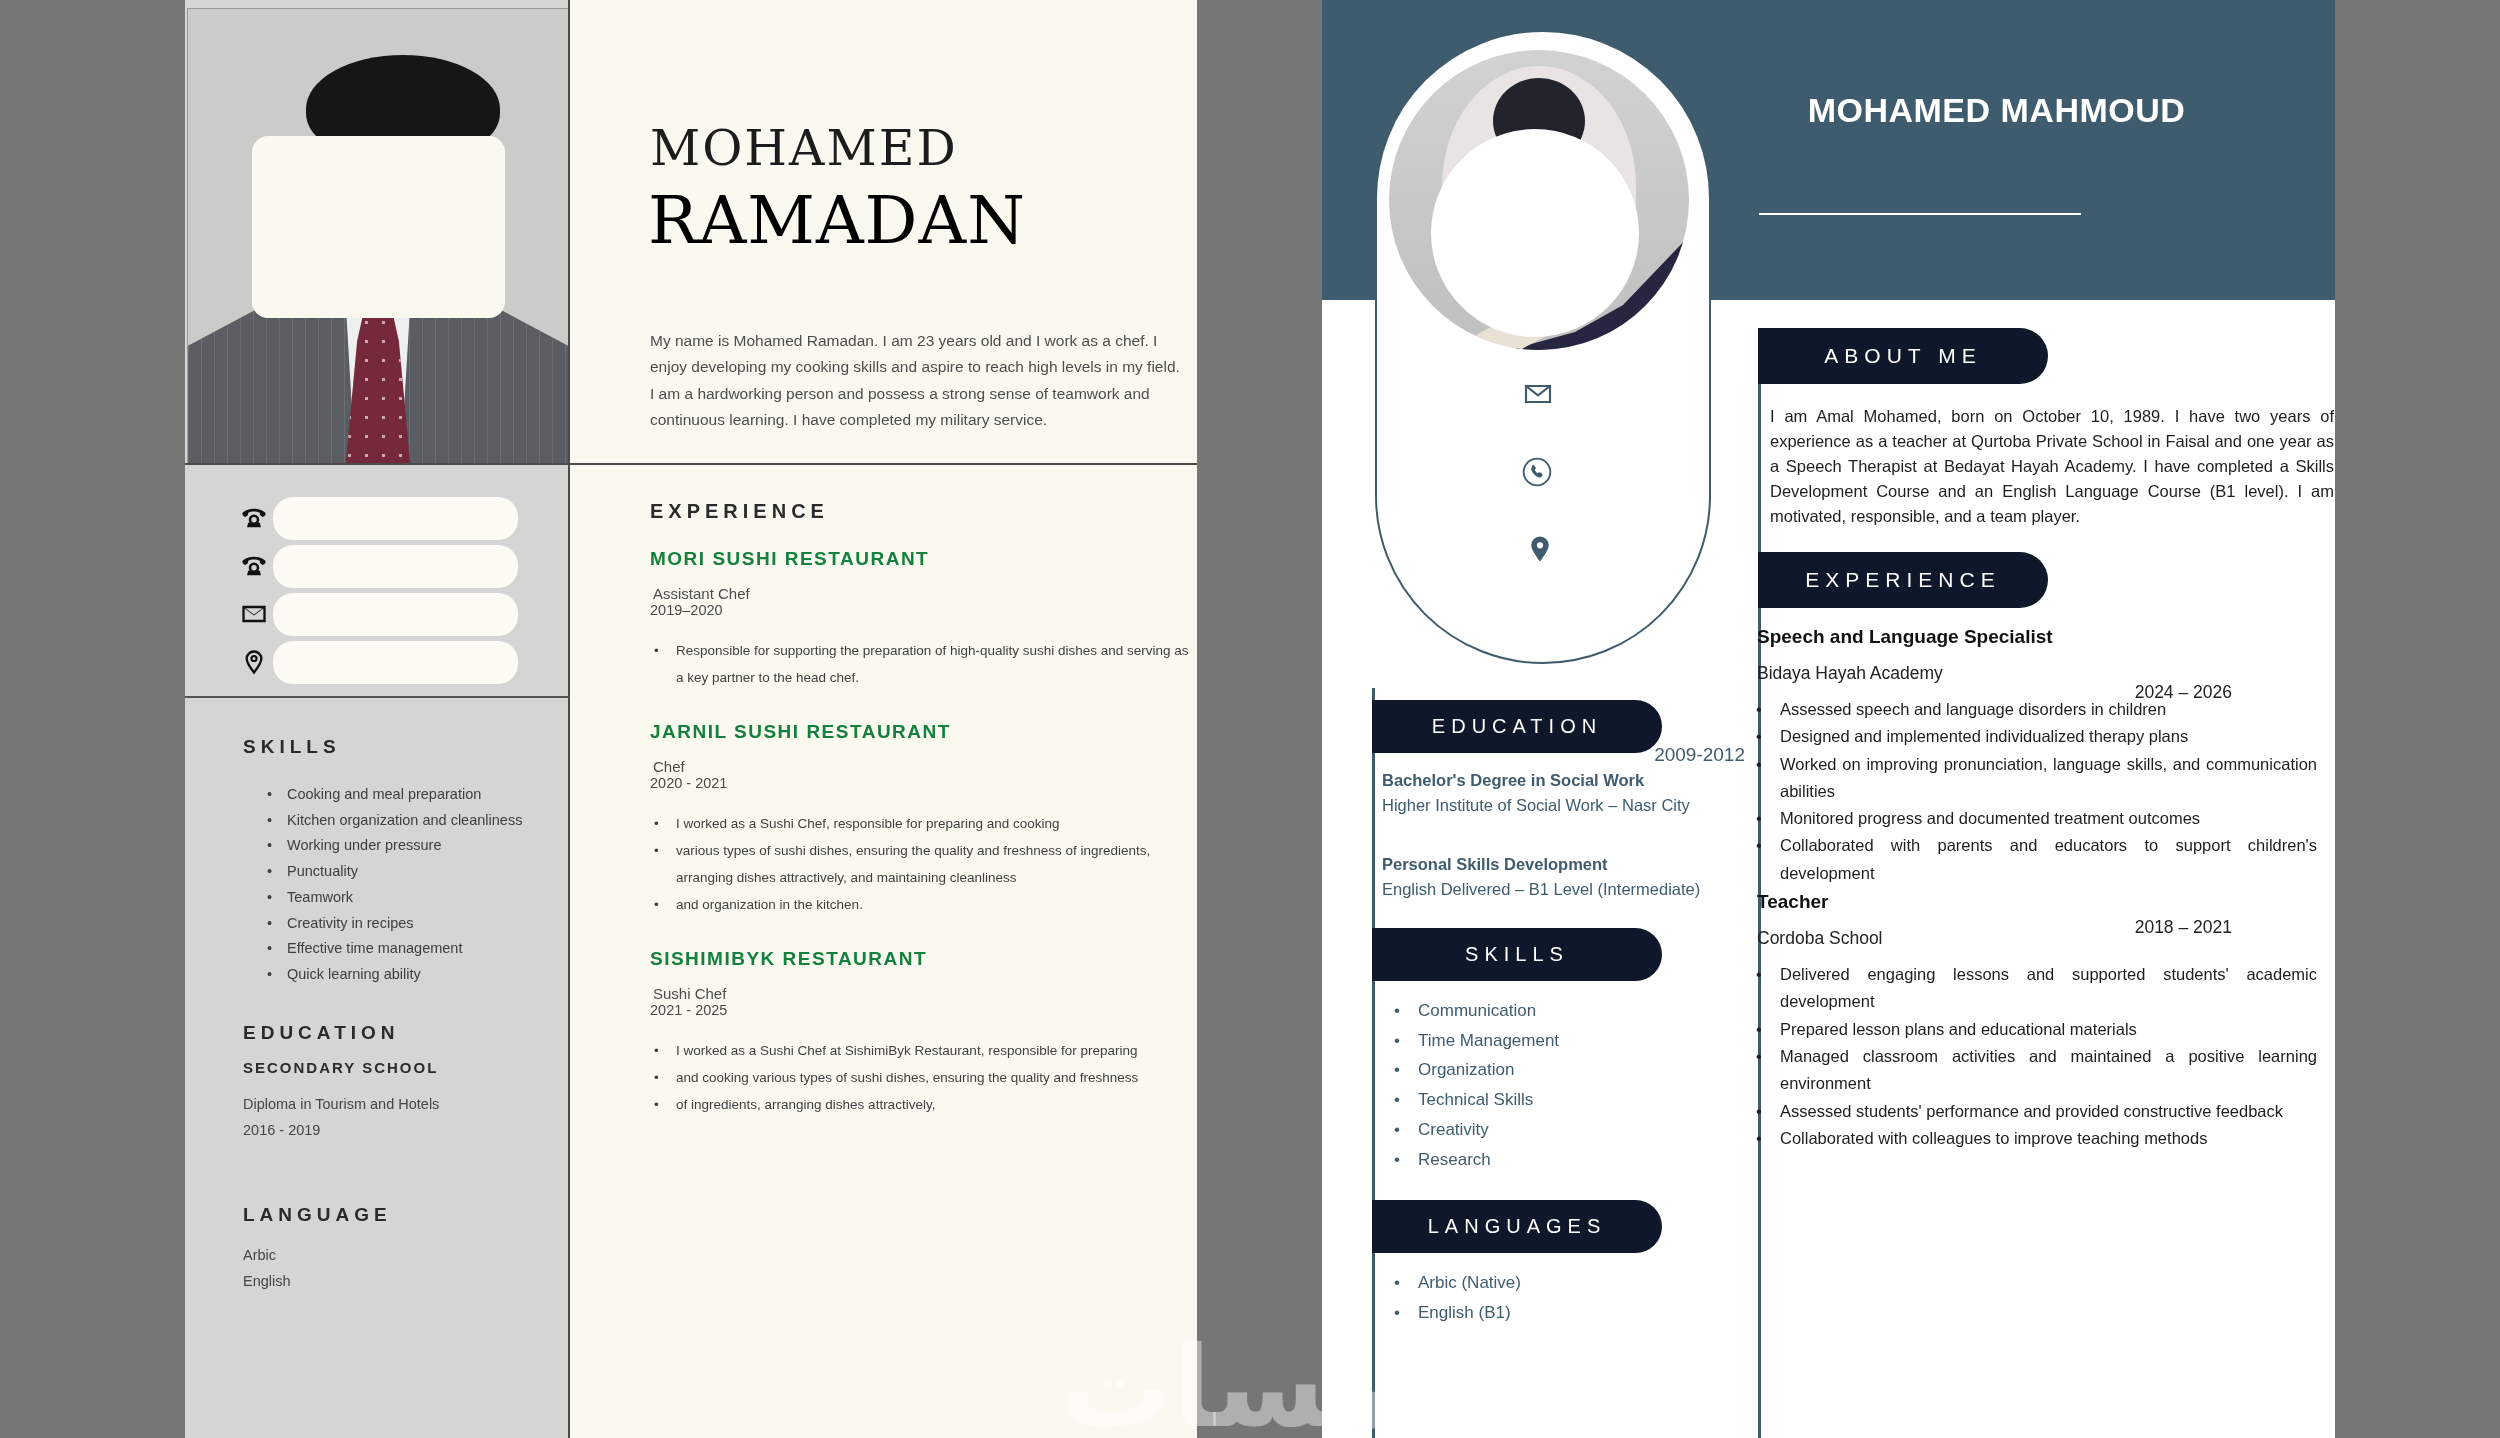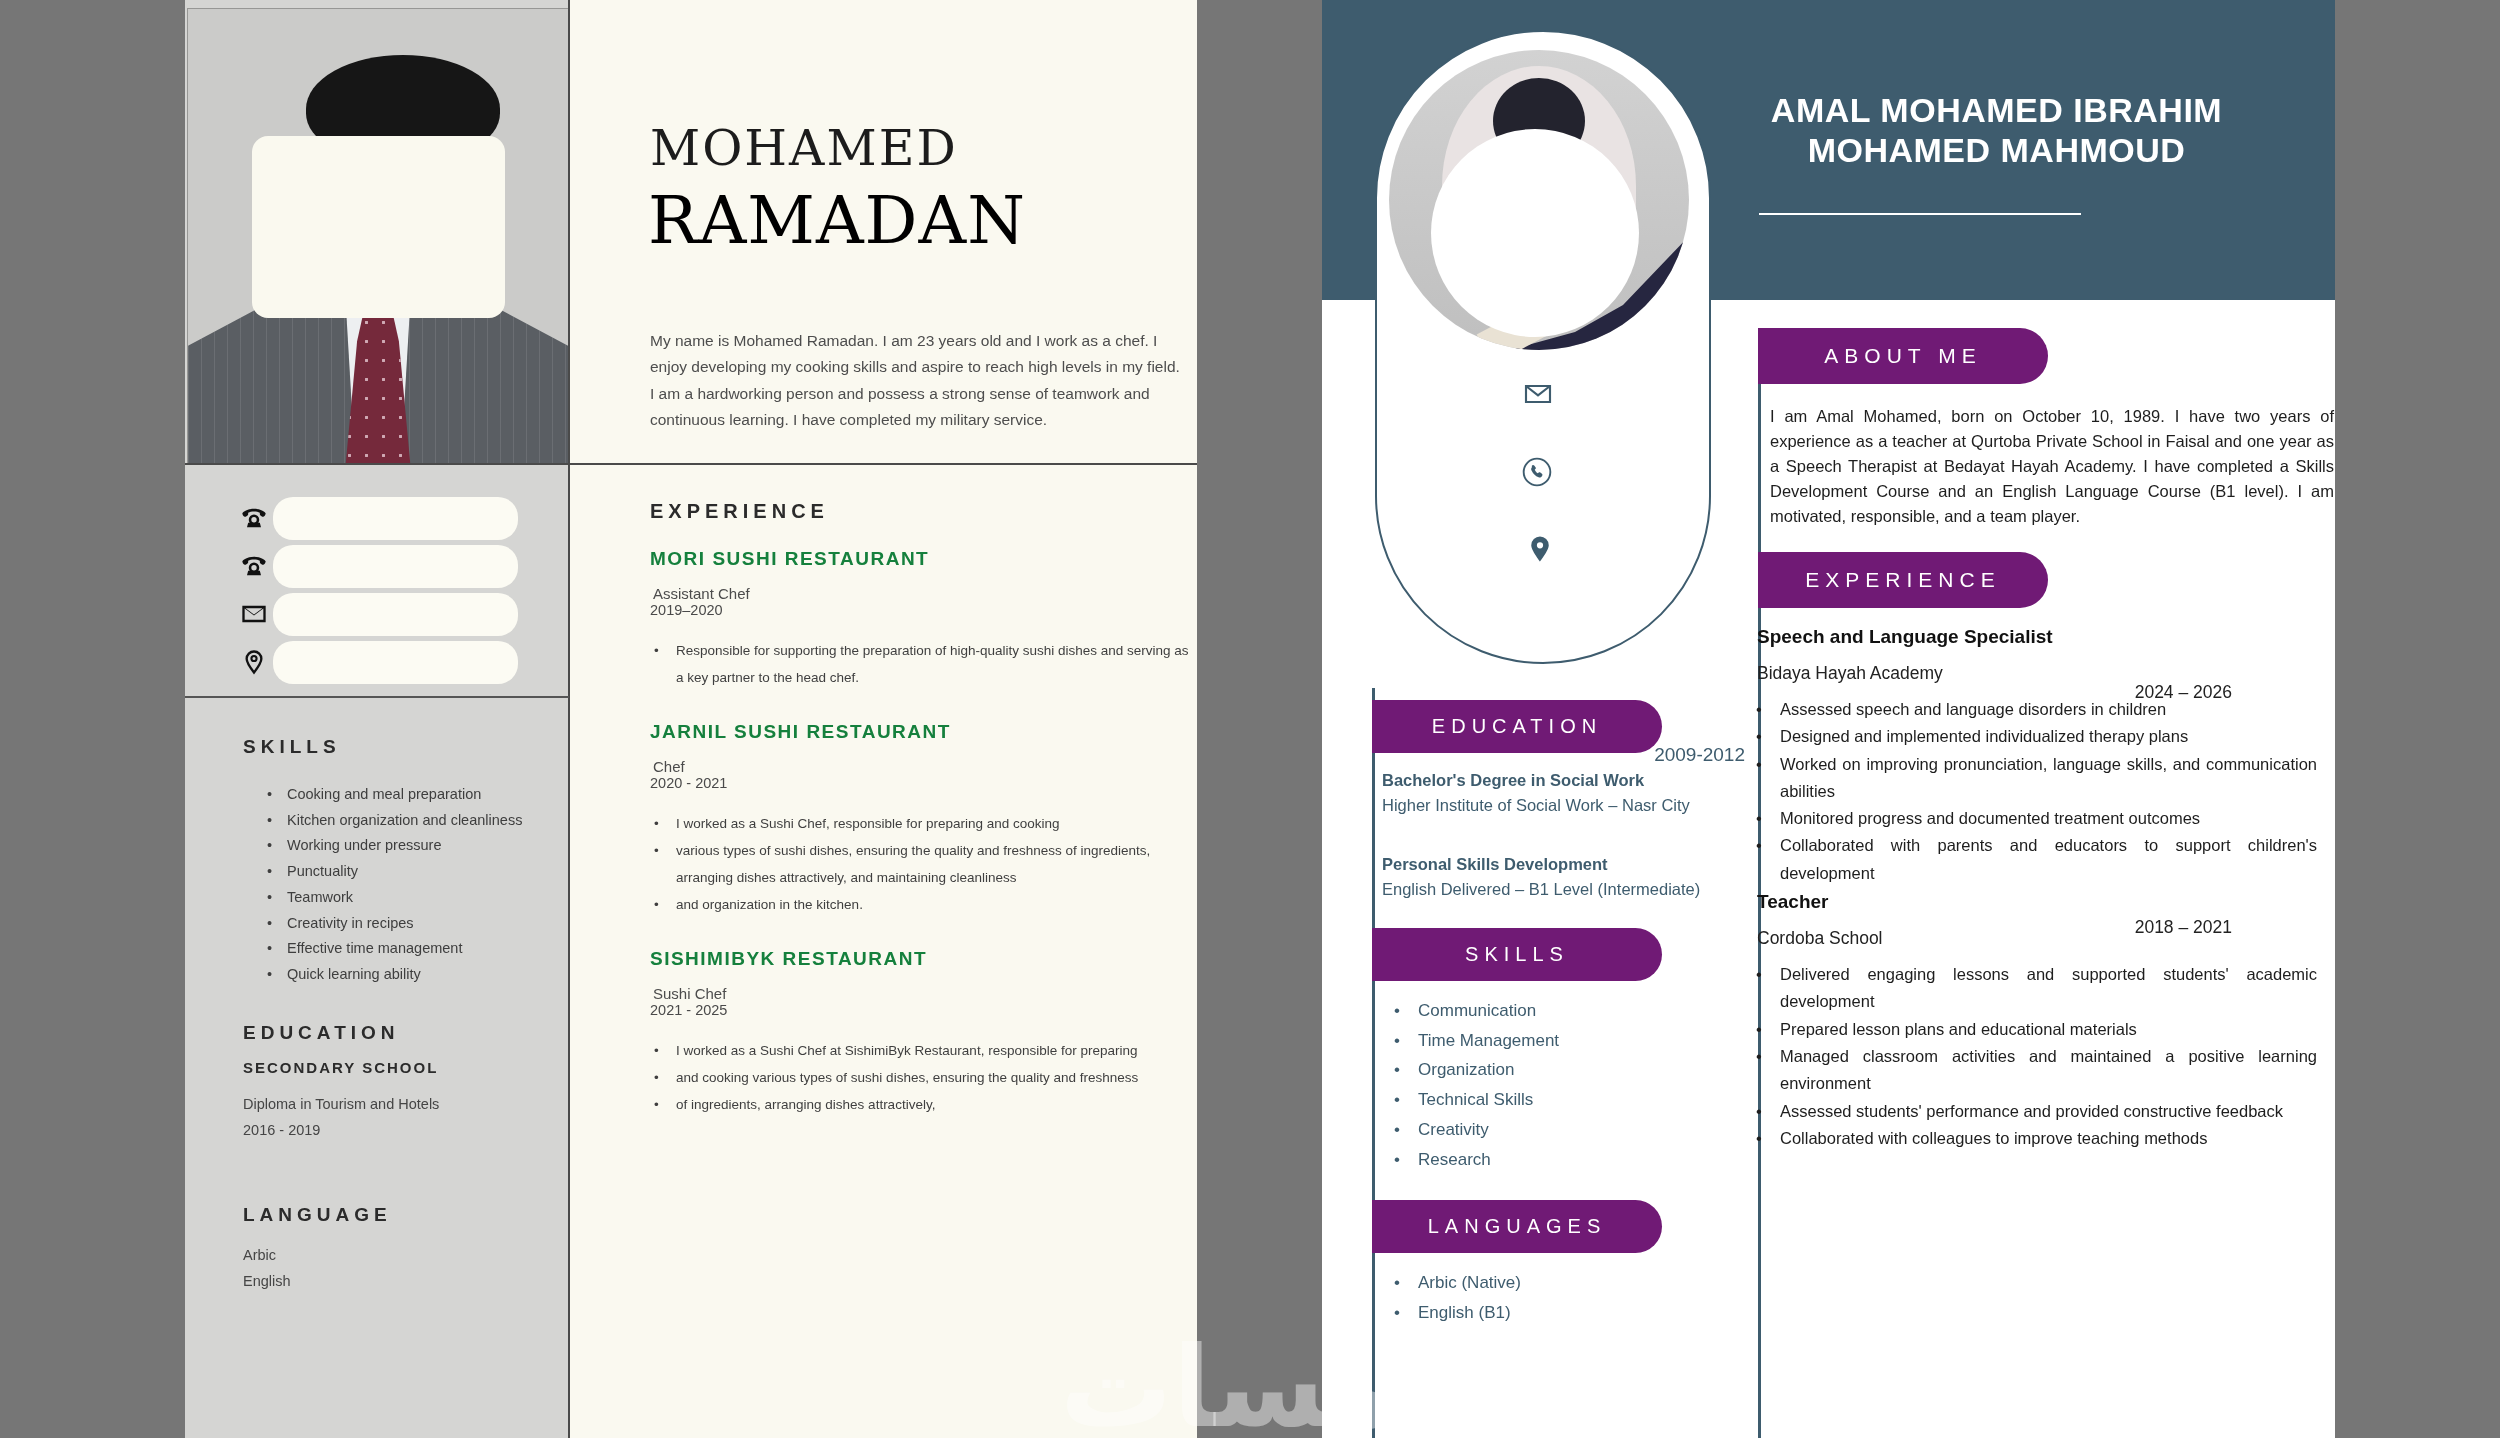--- a/index.html
+++ b/index.html
@@ -66,21 +66,21 @@
   #rcircle .hijab-inner{position:absolute;left:104px;top:28px;width:92px;height:86px;background:#23232e;border-radius:50%;}
   #rcircle .shoulders{position:absolute;left:0;top:0;width:300px;height:300px;background:#262640;
     clip-path:polygon(0 84%,20% 96%,40% 100%,62% 94%,78% 85%,100% 62%,100% 100%,0 100%);}
   #rcircle .sash{position:absolute;left:88px;top:252px;width:130px;height:34px;background:#e9e2d4;transform:rotate(-28deg);}
   #rcircle .cover{position:absolute;left:42px;top:79px;width:208px;height:208px;background:#fff;border-radius:50%;}
   .ricon{position:absolute;color:#3e5c6e;}
 
   #r-side-rule{left:50px;top:688px;width:3px;height:750px;background:#3e5c6e;}
   #r-main-rule{left:436px;top:328px;width:3px;height:1110px;background:#3e5c6e;}
 
-  .rpill{position:absolute;background:#701a75;color:#fff;display:flex;align-items:center;justify-content:center;
+  .rpill{position:absolute;background:#0f172a;color:#fff;display:flex;align-items:center;justify-content:center;
          letter-spacing:6px;font-size:20px;border-radius:0 28px 28px 0;}
   .rpill.side{left:50px;width:290px;height:53px;}
   .rpill.main{left:436px;width:290px;height:56px;font-size:21px;}
 
   .redu-date{position:absolute;left:180px;top:744px;width:243px;text-align:right;font-size:19px;color:#3e5c6e;}
   .redu-entry{position:absolute;left:60px;width:330px;font-size:16.5px;line-height:25px;color:#3e5c6e;}
   .redu-entry .deg{font-weight:700;}
   .rlist{position:absolute;left:72px;width:300px;color:#3e5c6e;font-size:17px;}
   .rlist .row{display:flex;}
   .rlist .row .dot{width:24px;flex:0 0 24px;}
@@ -280,21 +280,20 @@
             </div>
             </div>
         </div>
       </div>
   </div>
 
   <div id="rpage" class="abs">
     <div id="rband" class="abs"></div>
 
     <div id="rname" class="abs">
-      <div>AMAL MOHAMED IBRAHIM</div>
       <div>MOHAMED MAHMOUD</div>
     </div>
     <div id="runderline" class="abs" style="left:437px;top:213px;width:322px;height:2px;background:#fff;"></div>
 
     <div id="rcapsule" class="abs"></div>
     <div id="rcircle" class="abs">
       <div class="hijab"></div>
       <div class="hijab-inner"></div>
       <div class="shoulders"></div>
       <div class="sash"></div>

